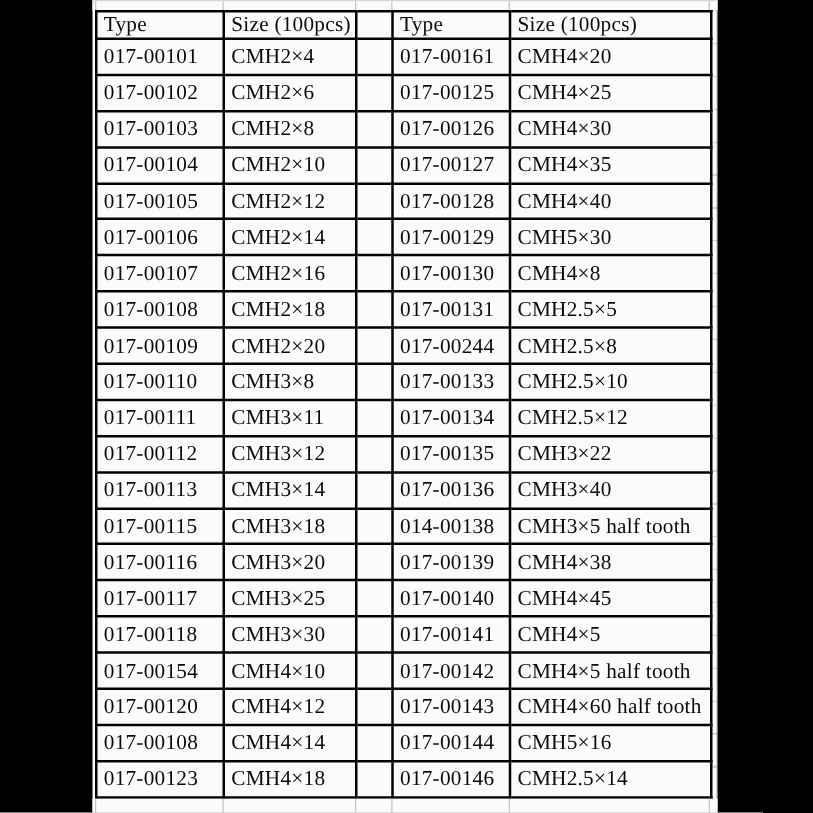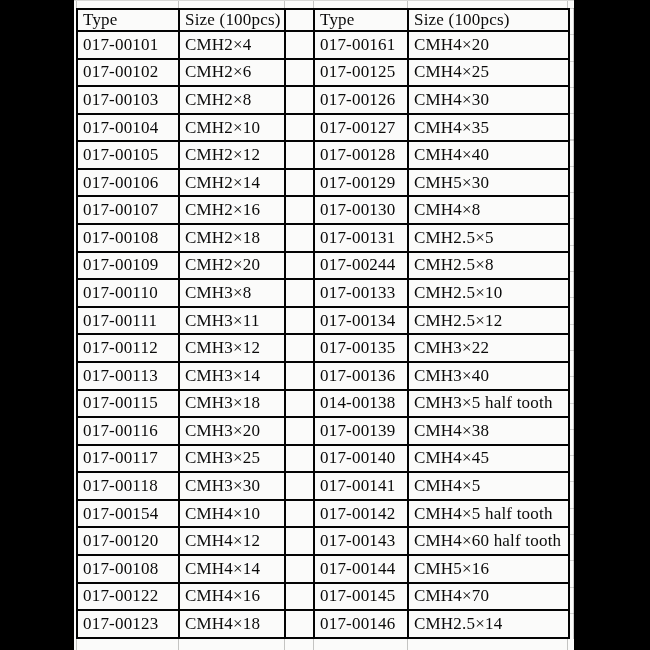--- a/index.html
+++ b/index.html
@@ -244,27 +244,20 @@
           <td>CMH4×60 half tooth</td>
         </tr>
         <tr>
           <td>017-00108</td>
           <td>CMH4×14</td>
           <td></td>
           <td>017-00144</td>
           <td>CMH5×16</td>
         </tr>
         <tr>
-          <td>017-00122</td>
-          <td>CMH4×16</td>
-          <td></td>
-          <td>017-00145</td>
-          <td>CMH4×70</td>
-        </tr>
-        <tr>
           <td>017-00123</td>
           <td>CMH4×18</td>
           <td></td>
           <td>017-00146</td>
           <td>CMH2.5×14</td>
         </tr>
       </tbody>
   </table>
 
   <div class="grid-strip bottom">

